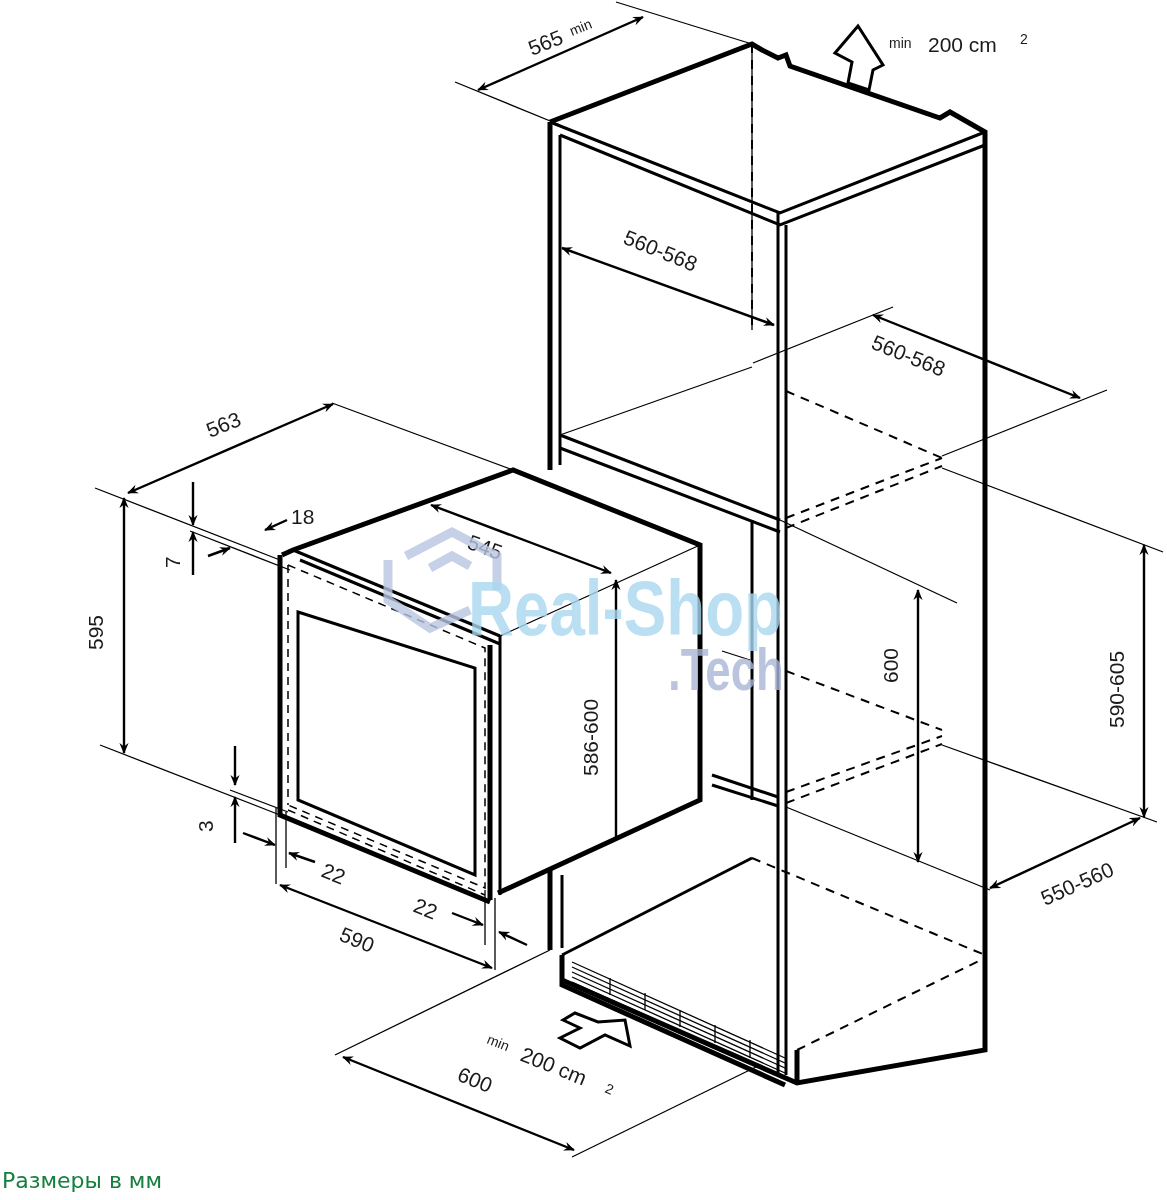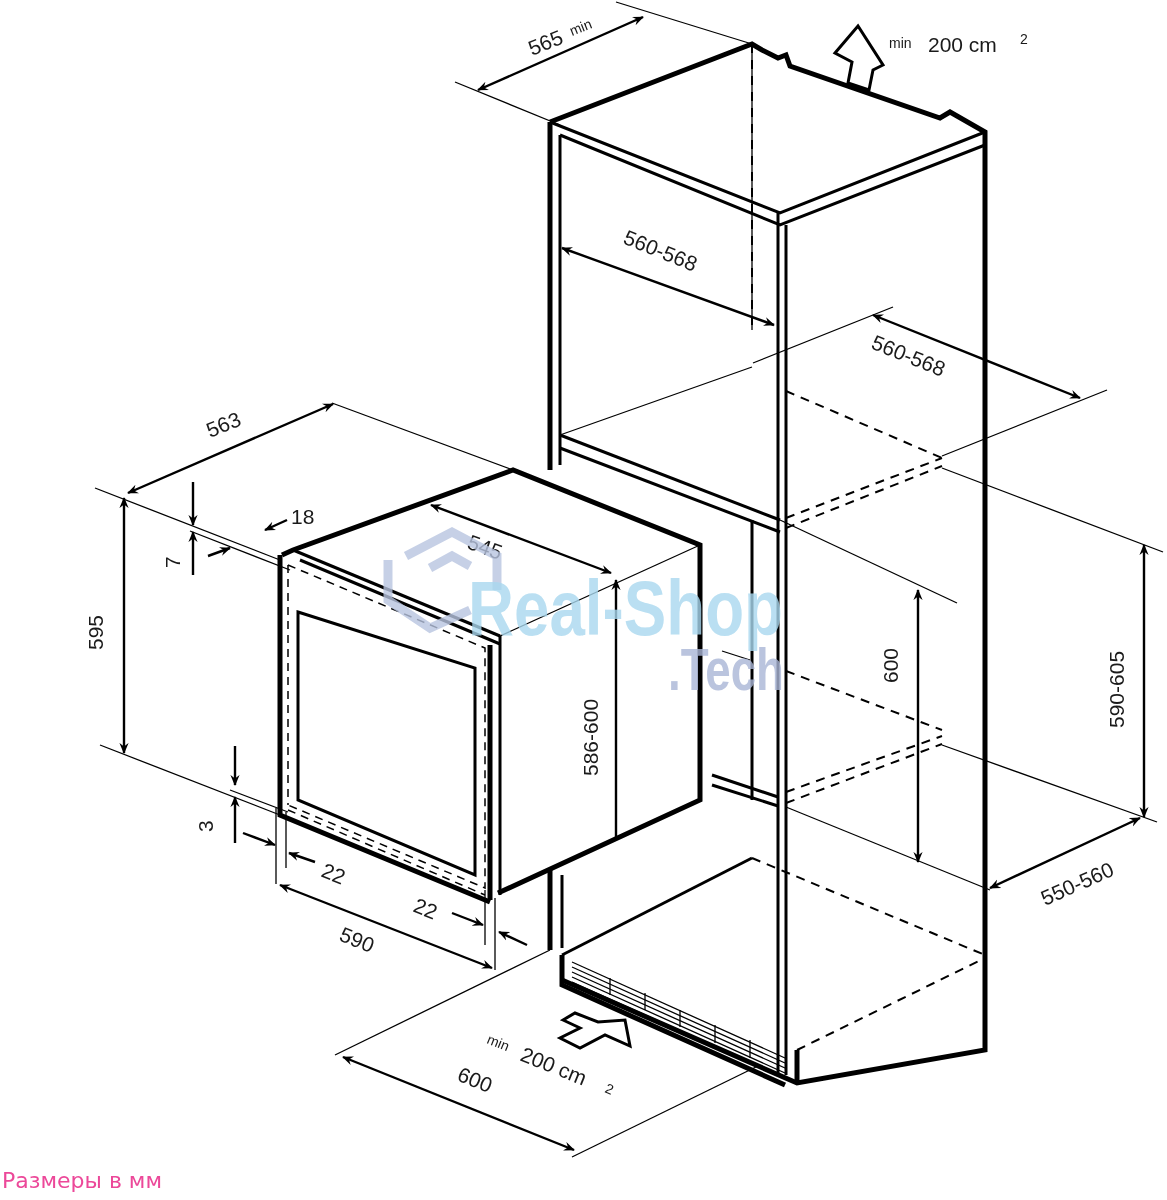--- a/index.html
+++ b/index.html
@@ -8,21 +8,21 @@
   .thick { stroke:#000; stroke-width:5; fill:none; stroke-linejoin:miter; }
   .med { stroke:#000; stroke-width:3; fill:none; }
   .thin { stroke:#000; stroke-width:1.3; fill:none; }
   .dim { stroke:#000; stroke-width:2.4; fill:none; }
   .dash { stroke:#000; stroke-width:2; fill:none; stroke-dasharray:9 7; }
   .dashthin { stroke:#000; stroke-width:1.5; fill:none; stroke-dasharray:8 6; }
   .lbl { font-family:"Liberation Sans", sans-serif; font-size:21px; fill:#1a1a1a; }
   .sup { font-family:"Liberation Sans", sans-serif; font-size:14px; fill:#1a1a1a; }
   .wm1 { font-family:"Liberation Sans", sans-serif; font-weight:bold; font-size:78px; fill:#a9d8ef; opacity:.8; }
   .wm2 { font-family:"Liberation Sans", sans-serif; font-weight:bold; font-size:60px; fill:#aab6d6; opacity:.8; }
-  .caption { position:absolute; left:2px; top:1168px; font-size:22px; color:#ec4899; font-family:"DejaVu Sans", sans-serif; }
+  .caption { position:absolute; left:2px; top:1168px; font-size:22px; color:#15803d; font-family:"DejaVu Sans", sans-serif; }
 </style>
 </head>
 <body>
 
 <svg class="drawing" viewBox="0 0 1167 1200" xmlns="http://www.w3.org/2000/svg">
   <defs>
     <marker id="arr" viewBox="0 0 12 12" refX="11" refY="6" markerWidth="11" markerHeight="11" orient="auto-start-reverse" markerUnits="userSpaceOnUse">
       <path d="M0,1 L12,6 L0,11 L4,6 Z" fill="#000"></path>
     </marker>
   </defs>

